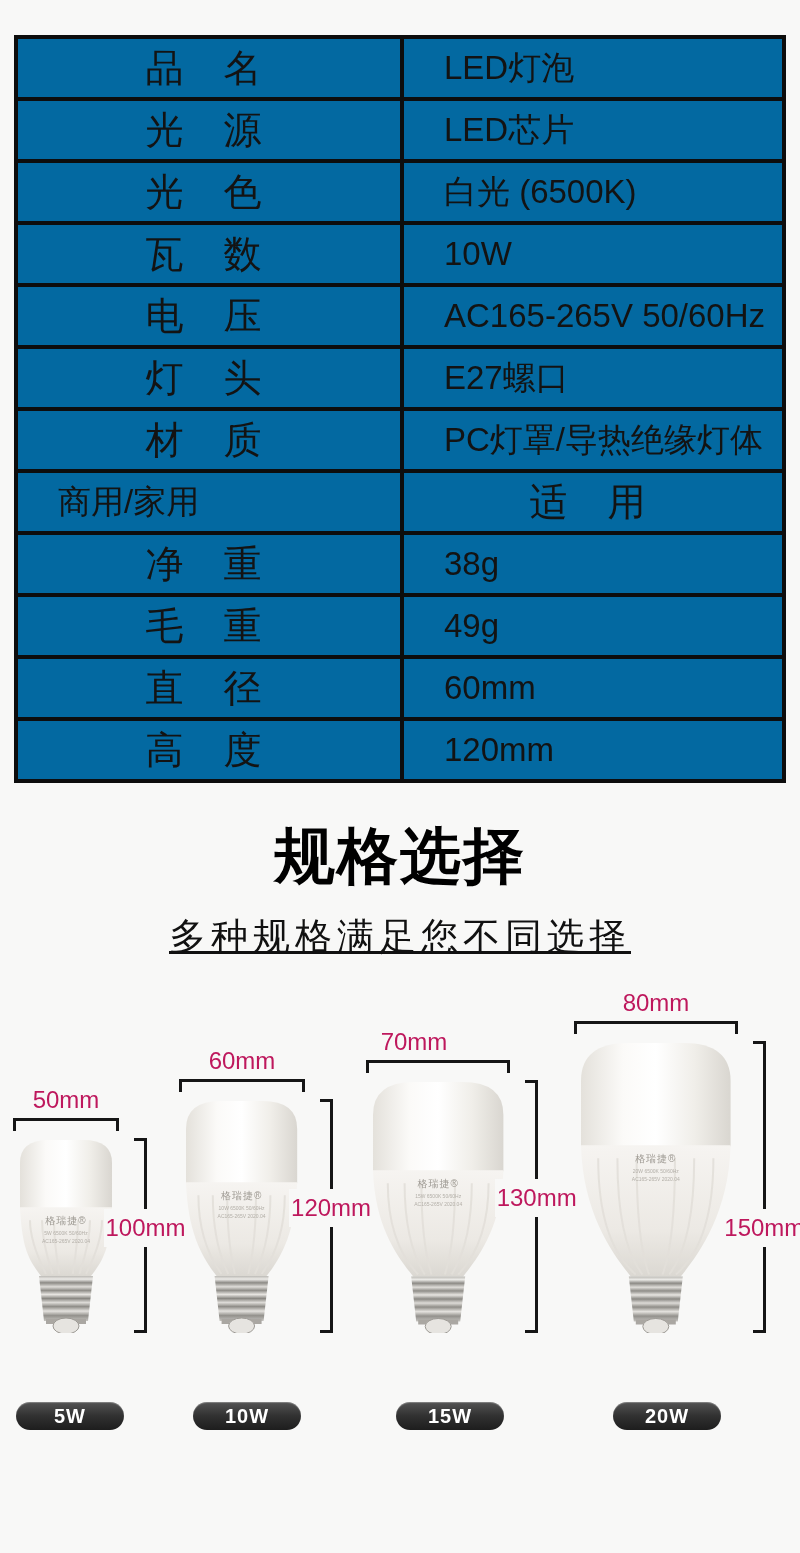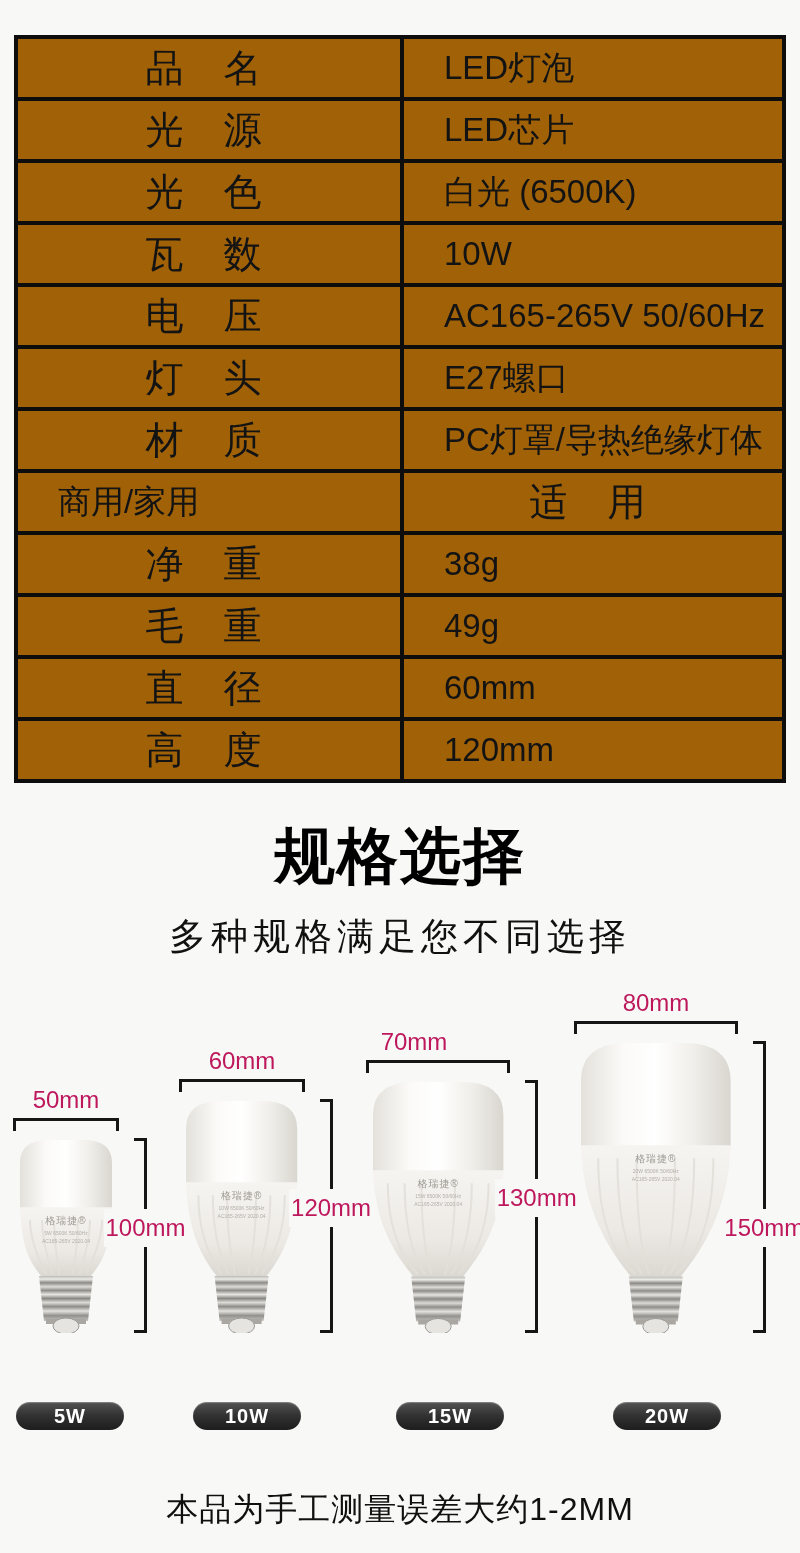--- a/index.html
+++ b/index.html
@@ -9,31 +9,31 @@
     font-family:"Liberation Sans","DejaVu Sans",sans-serif;
     color:#131313;
   }
   
   .spec-table{
     position:absolute;left:14px;top:35px;width:772px;height:748px;
     box-sizing:border-box;border:4px solid #0d0d0d;background:#0d0d0d;
     display:grid;grid-template-rows:repeat(12,1fr);grid-row-gap:4px;
   }
   .spec-row{display:grid;grid-template-columns:382px 1fr;grid-column-gap:4px;background:#0d0d0d;}
-  .spec-cell{background:#a16207;display:flex;align-items:center;}
+  .spec-cell{background:#0369a1;display:flex;align-items:center;}
   .spec-label{justify-content:center;font-size:38px;padding-right:10px;letter-spacing:1px;}
   .spec-value{justify-content:flex-start;padding-left:40px;font-size:33px;letter-spacing:0;}
   
   .sec-title{
     position:absolute;left:0;right:0;top:816px;text-align:center;
     font-size:61px;font-weight:900;letter-spacing:2px;color:#000000;
   }
   .sec-subtitle{
     position:absolute;left:0;right:0;top:912px;text-align:center;
-    font-size:37px;font-weight:400;letter-spacing:5px;color:#111;
+    font-size:37px;font-weight:400;letter-spacing:5px;color:#111;text-decoration:underline;
   }
   
   .figure{position:absolute;left:0;top:0;width:800px;height:1553px;pointer-events:none;}
   .bulb-group{display:contents;}
   .dim-w-label,.dim-h-label{
     position:absolute;font-size:24px;color:#be185d;white-space:nowrap;
   }
   .dim-w-label{text-align:center;transform:translateX(-50%);}
   .dim-h-label{transform:translate(-50%,-50%);background:#f8f8f7;padding:5px 2px;}
   .dim-w-line{position:absolute;height:3px;background:#161616;}
@@ -334,15 +334,14 @@
   <ellipse cx="76.8" cy="285.5" rx="13" ry="8" fill="#e6e4e0" stroke="#9d9a95" stroke-width="1"></ellipse>
 </svg>
         </div>
       <div class="dim-h-line" style="left: 762.8px; top: 1040.5px; height: 292.5px;"></div>
       <div class="dim-h-label" style="left: 764.3px; top: 1228px;">150mm</div>
       <div class="badge" style="left: 613px; top: 1402px; width: 108px;">20W</div>
     </div>
 
   </div>
 
-  <div class="note">本品为手工测量误差大约1-2MM</div>
 
 </div>
 
 </body></html>

